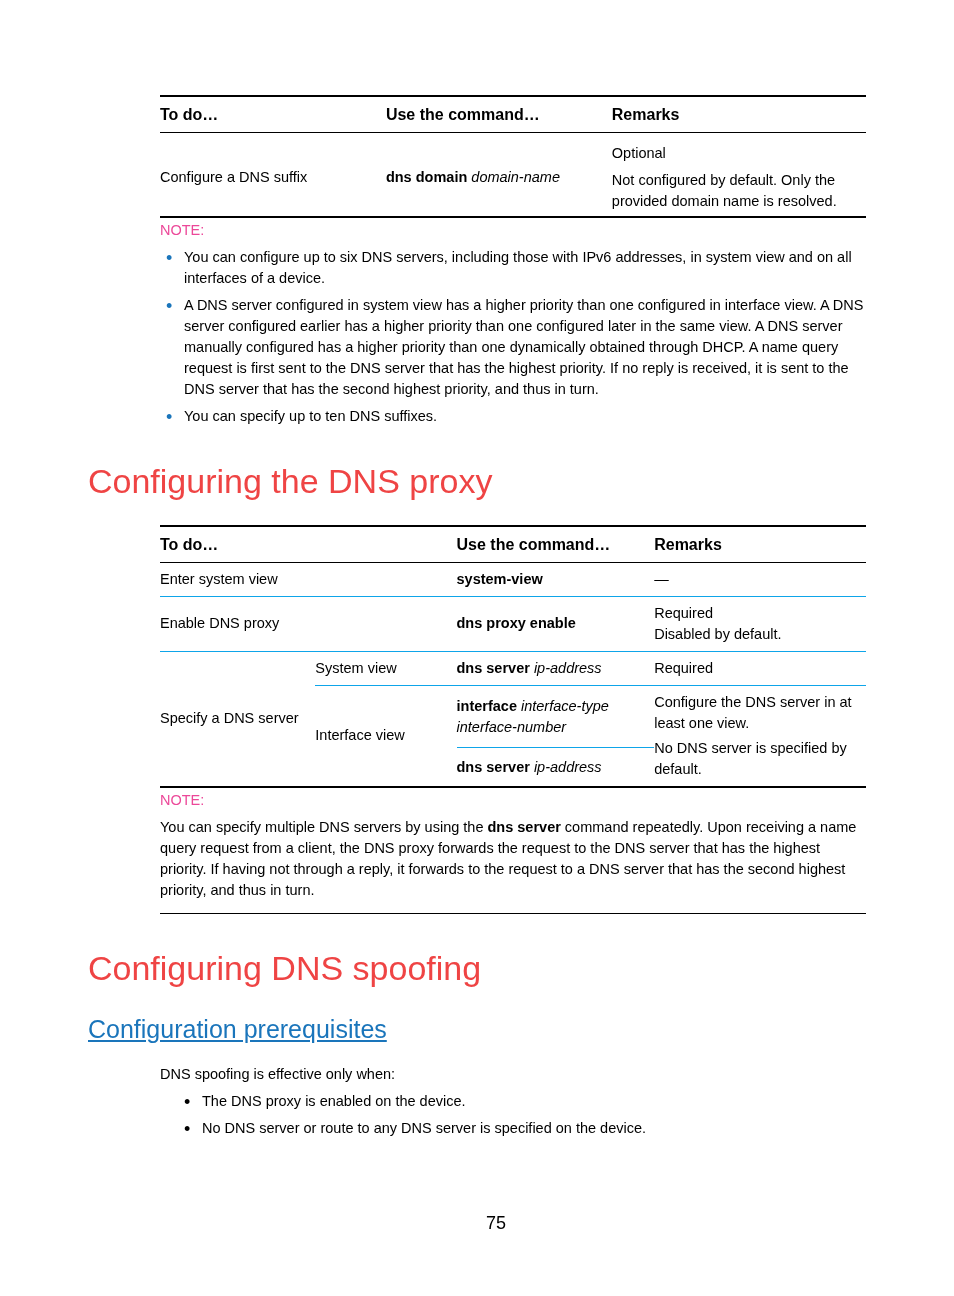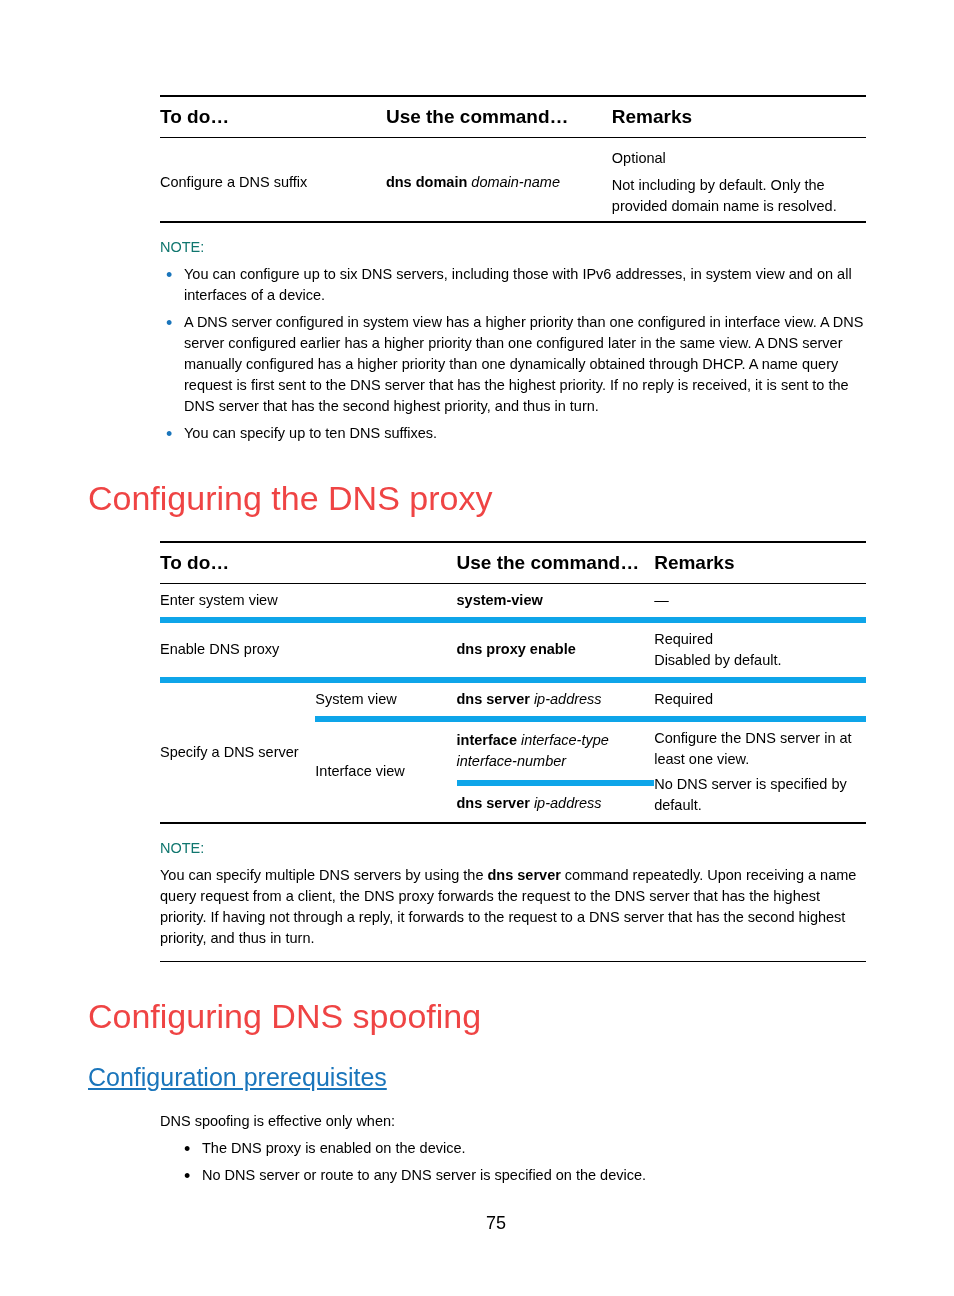--- a/index.html
+++ b/index.html
@@ -10,28 +10,28 @@
     background: #fff;
     color: #000;
     position: relative;
     padding: 95px 88px 0 88px;
     font-size: 14.5px;
     line-height: 1.45;
   }
   .content { margin-left: 72px; }
   table { width: 100%; border-collapse: collapse; }
   .tbl-top { border-top: 2px solid #000; border-bottom: 2px solid #000; }
-  .tbl-top th { text-align: left; font-weight: bold; padding: 6px 8px 6px 0; border-bottom: 1.5px solid #000; font-size: 19px; }
+  .tbl-top th { text-align: left; font-weight: bold; padding: 6px 8px 6px 0; border-bottom: 1.5px solid #000; font-size: 16px; }
   .tbl-top td { padding: 10px 8px 4px 0; vertical-align: middle; font-size: 14.5px; }
   .tbl-proxy th { text-align: left; font-weight: bold; padding: 6px 8px 6px 0; border-bottom: 1.5px solid #000; }
-  .tbl-proxy td { padding: 6px 8px 6px 0; vertical-align: middle; border-bottom: 6px solid #0ea5e9; }
+  .tbl-proxy td { padding: 6px 8px 6px 0; vertical-align: middle; border-bottom: 1px solid #0ea5e9; }
   .noborder { border-bottom: none !important; }
   .italic { font-style: italic; }
   .bold { font-weight: bold; }
-  .note-label { color: #0f766e; font-size: 14.5px; margin: 14px 0 6px 0; }
+  .note-label { color: #ec4899; font-size: 14.5px; margin: 2px 0 6px 0; }
   ul.notes { list-style: none; padding-left: 0; }
   ul.notes li { position: relative; padding-left: 24px; margin: 6px 0; }
   ul.notes li::before { content: "•"; color: #1a75bb; position: absolute; left: 6px; font-size: 18px; line-height: 1; top: 2px; }
   ul.black-bullets li::before { color: #000; }
   h1 { font-family: Arial, sans-serif; font-weight: normal; color: #ef4444; font-size: 34px; margin: 30px 0 18px -72px; }
   h2 { font-family: Arial, sans-serif; font-weight: normal; color: #1a75bb; font-size: 25px; margin: 12px 0 16px -72px; text-decoration: underline; }
   .intro { margin-bottom: 6px; }
   .note-body { margin-top: 6px; padding-bottom: 12px; border-bottom: 1.5px solid #000; }
   .page-num { position: absolute; bottom: 60px; left: 0; width: 954px; text-align: center; font-size: 18px; margin-left: 19px; }
 </style>
@@ -51,21 +51,21 @@
   <tbody>
     <tr>
       <td>Configure a DNS suffix</td>
       <td>
         <span class="bold">dns domain</span>
         <span> </span>
         <span class="italic">domain-name</span>
       </td>
       <td>
         <div>Optional</div>
-        <div style="margin-top:6px">Not including by default. Only the provided domain name is resolved.</div>
+        <div style="margin-top:6px">Not configured by default. Only the provided domain name is resolved.</div>
       </td>
     </tr>
   </tbody>
 </table>
 
 <div class="note-label">NOTE:</div>
 <ul class="notes">
   <li>You can configure up to six DNS servers, including those with IPv6 addresses, in system view and on all interfaces of a device.</li>
   <li>A DNS server configured in system view has a higher priority than one configured in interface view. A DNS server configured earlier has a higher priority than one configured later in the same view. A DNS server manually configured has a higher priority than one dynamically obtained through DHCP. A name query request is first sent to the DNS server that has the highest priority. If no reply is received, it is sent to the DNS server that has the second highest priority, and thus in turn.</li>
   <li>You can specify up to ten DNS suffixes.</li>

